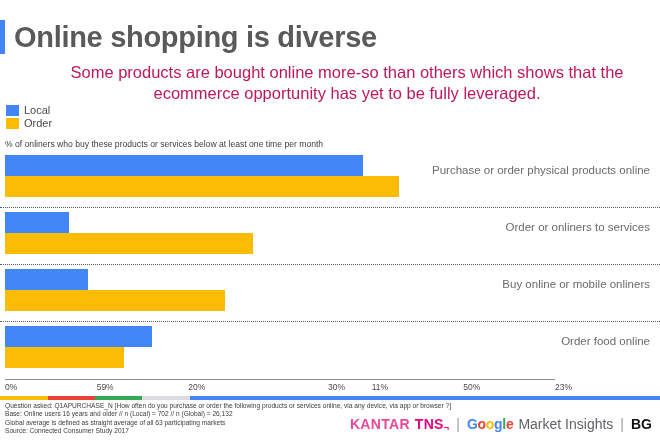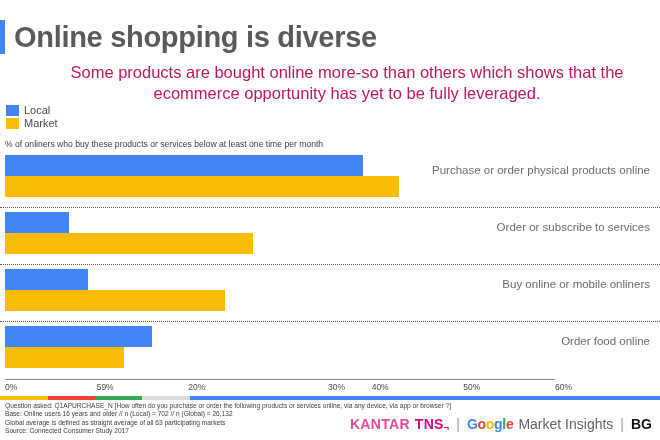--- a/index.html
+++ b/index.html
@@ -228,41 +228,41 @@
   <div class="subtitle">Some products are bought online more-so than others which shows that the ecommerce opportunity has yet to be fully leveraged.</div>
 </div>
 
 <div class="legend">
   <div class="legend-item">
     <span class="legend-swatch" style="background: rgb(66, 133, 244);"></span>
     <span class="legend-label">Local</span>
   </div>
   <div class="legend-item">
     <span class="legend-swatch" style="background: rgb(251, 188, 5);"></span>
-    <span class="legend-label">Market</span>
+    <span class="legend-label">Order</span>
   </div>
 </div>
 
 <div class="axis-note">% of onliners who buy these products or services below at least one time per month</div>
 
 <div class="plot">
     <div class="group">
       <div class="bars">
         <div class="bar local" title="Local: 39%" style="width: 357.5px; background: rgb(66, 133, 244);"></div>
         <div class="bar global" title="Global: 43%" style="width: 394.167px; background: rgb(251, 188, 5);"></div>
       </div>
       <div class="cat-label">Purchase or order physical products online</div>
       <div class="sep"></div>
     </div>
     <div class="group">
       <div class="bars">
         <div class="bar local" title="Local: 7%" style="width: 64.1667px; background: rgb(66, 133, 244);"></div>
         <div class="bar global" title="Global: 27%" style="width: 247.5px; background: rgb(251, 188, 5);"></div>
       </div>
-      <div class="cat-label">Order or subscribe to services</div>
+      <div class="cat-label">Order or onliners to services</div>
       <div class="sep"></div>
     </div>
     <div class="group">
       <div class="bars">
         <div class="bar local" title="Local: 9%" style="width: 82.5px; background: rgb(66, 133, 244);"></div>
         <div class="bar global" title="Global: 24%" style="width: 220px; background: rgb(251, 188, 5);"></div>
       </div>
       <div class="cat-label">Buy online or mobile onliners</div>
       <div class="sep"></div>
     </div>
@@ -274,23 +274,23 @@
       <div class="cat-label">Order food online</div>
       <div class="sep"></div>
     </div>
   </div>
 
 <div class="xaxis">
     <div class="xtick" style="left: 0px;">0%</div>
     <div class="xtick" style="left: 91.6667px;">59%</div>
     <div class="xtick" style="left: 183.333px;">20%</div>
     <div class="xtick" style="left: 275px; margin-left: 48px;">30%</div>
-    <div class="xtick" style="left: 366.667px;">40%</div>
+    <div class="xtick" style="left: 366.667px;">11%</div>
     <div class="xtick" style="left: 458.333px;">50%</div>
-    <div class="xtick" style="left: 550px;">60%</div>
+    <div class="xtick" style="left: 550px;">23%</div>
   </div>
 
 <div class="strip">
     <span style="width: 48px; background: rgb(251, 188, 5);"></span>
     <span style="width: 47px; background: rgb(234, 67, 53);"></span>
     <span style="width: 47px; background: rgb(52, 168, 83);"></span>
     <span style="width: 48px; background: rgb(218, 220, 224);"></span>
     <span style="width: 470px; background: rgb(66, 133, 244);"></span>
   </div>
 

